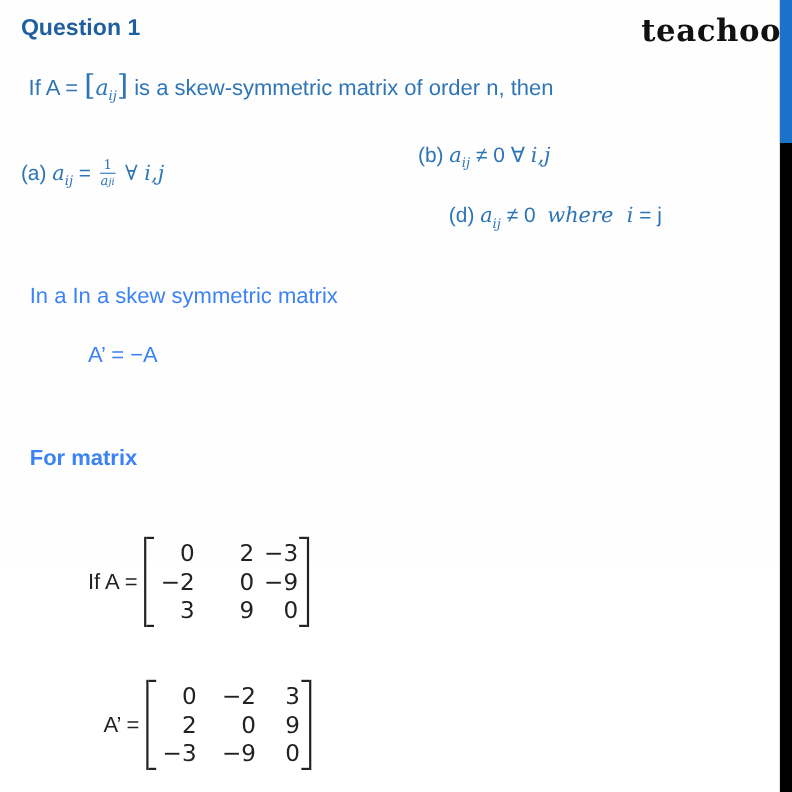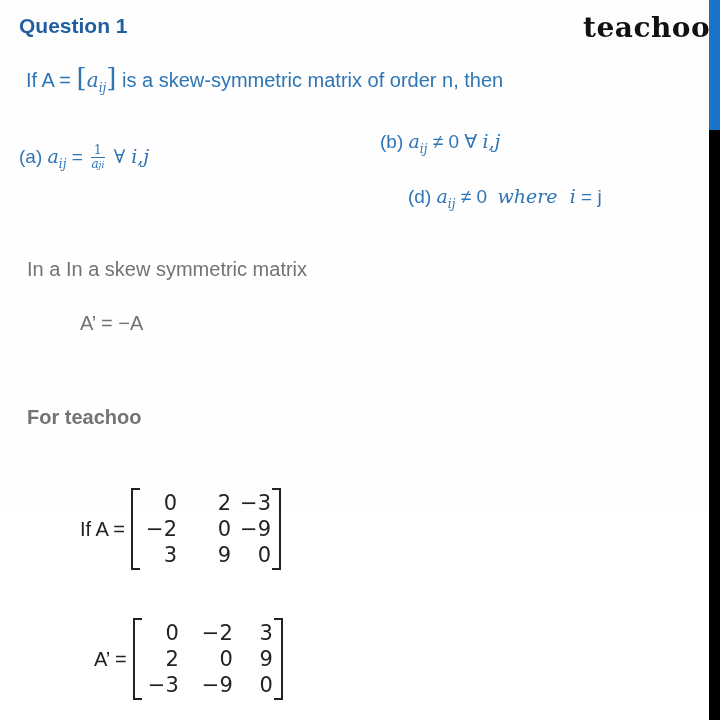--- a/index.html
+++ b/index.html
@@ -31,21 +31,21 @@
 
     .opt { position: absolute; font-size: 19px; }
     .opt-a { left: 19px; top: 144px; }
     .opt-b { left: 380px; top: 130px; }
     .opt-c { left: 19px; top: 185px; }
     .opt-d { left: 396px; top: 185px; margin-left: 12px; }
     .frac { display: inline-flex; flex-direction: column; align-items: center; vertical-align: middle; font-size: 12px; line-height: 13px; margin: 0 3px; }
     .frac .num { border-bottom: 1px solid #2e75b6; padding: 0 3px; font-family: "DejaVu Serif", serif; }
     .frac .den { font-family: "DejaVu Serif", serif; font-style: italic; }
 
-    .black { color: #737373; }
+    .black { color: #3b82f6; }
     .sol-line1 { position: absolute; left: 27px; top: 258px; font-size: 20px; }
     .sol-line2 { position: absolute; left: 80px; top: 312px; font-size: 20px; text-align: center; }
     .for-example { position: absolute; left: 27px; top: 406px; font-size: 20px; font-weight: bold; }
 
     .matrix-row { position: absolute; display: flex; align-items: center; font-size: 20px; color: #222; }
     .mat-a { left: 80px; top: 488px; }
     .mat-at { left: 94px; top: 618px; }
     .matrix {
       position: relative; display: grid; grid-template-columns: 44px 54px 40px;
       margin-left: 6px; padding: 2px 4px 2px 4px;
@@ -85,21 +85,21 @@
     <span>(b) </span><span class="math">a</span><span class="sub">ij</span><span> ≠ 0 ∀ </span><span class="math">i,j</span>
   </div>
 
 
   <div class="opt opt-d blue-text">
     <span>(d) </span><span class="math">a</span><span class="sub">ij</span><span style="white-space:pre"> ≠ 0  </span><span class="math" style="white-space:pre">where  i</span><span> = j</span>
   </div>
 
   <div class="sol-line1 black">In a In a skew symmetric matrix</div>
   <div class="sol-line2 black">A’ = −A</div>
-  <div class="for-example black">For teachoo</div>
+  <div class="for-example black">For matrix</div>
 
   <div class="matrix-row mat-a">
     <span>If A =</span>
     <div class="matrix">
       <span class="bl-tl"></span>
         <span class="bl-bl"></span>
         <span class="bl-tr"></span>
         <span class="bl-br"></span>
       <span class="cell">0</span>
       <span class="cell">2</span>

